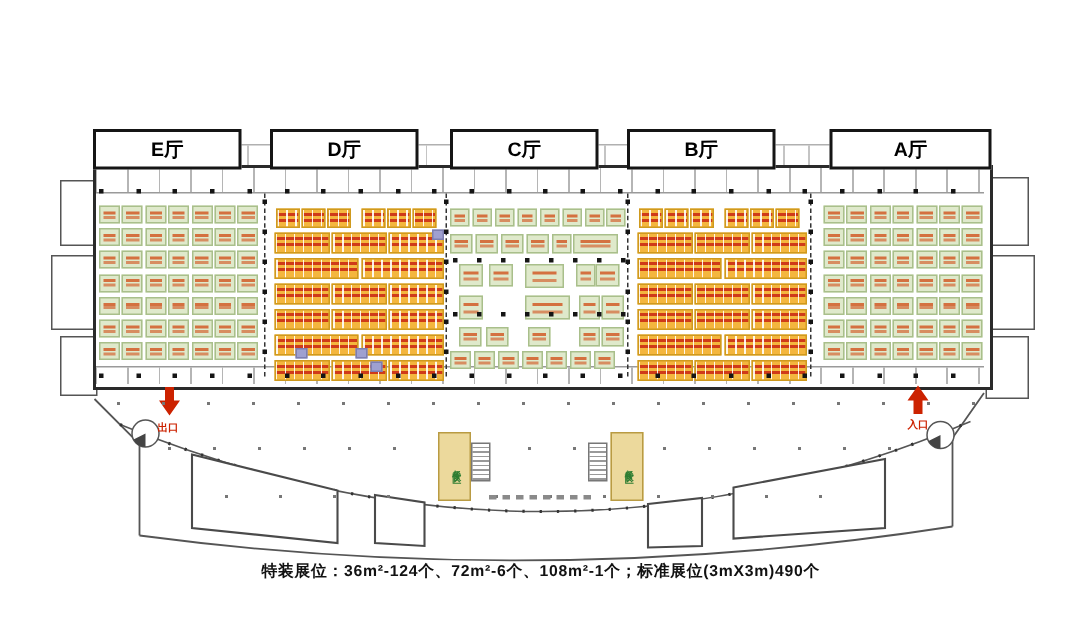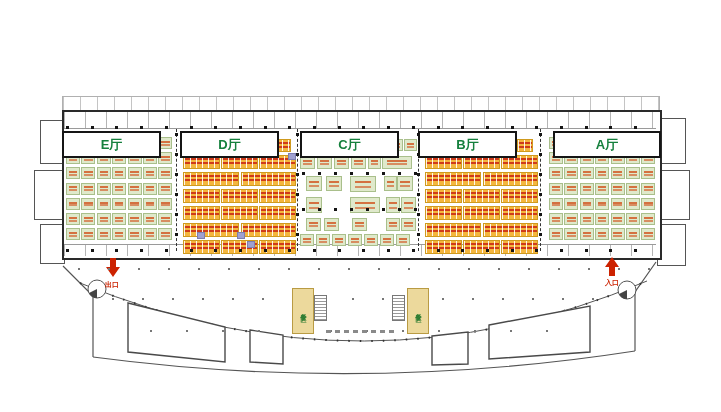--- a/index.html
+++ b/index.html
@@ -2,21 +2,21 @@
 <html><head>
 <meta charset="utf-8">
 <style>
   html,body{margin:0;padding:0;background:#fff;}
   #stage{position:relative;width:721px;height:412px;background:#fff;overflow:hidden;
          font-family:"Liberation Sans", sans-serif;}
   #title{position:absolute;left:0;top:24px;width:721px;text-align:center;
          font-size:24px;font-weight:bold;color:#111;letter-spacing:6px;white-space:nowrap;}
   .hall-box{position:absolute;top:86px;height:23px;background:#fff;border:2px solid #151515;
             display:flex;align-items:center;justify-content:center;font-weight:bold;
-            font-size:13px;color:#15803d;z-index:6;margin-top:45px;}
+            font-size:13px;color:#000000;z-index:6;}
   .rooms{position:absolute;background:repeating-linear-gradient(90deg,#b5b5b5 0 1px,transparent 1px 21px);
          border-bottom:1px solid #9a9a9a;z-index:2;}
   .rooms2{position:absolute;background:repeating-linear-gradient(90deg,#c4c4c4 0 1px,transparent 1px 17px);
          border:1px solid #b0b0b0;z-index:1;}
   #building{position:absolute;left:62px;top:110px;width:596px;height:146px;
             border:2px solid #2a2a2a;background:#fff;z-index:1;}
   .wing{position:absolute;border:1px solid #555;background:#fff;z-index:0;}
   .divider{position:absolute;top:129px;height:122px;width:0;border-left:1px dashed #333;z-index:3;}
   .booth-g{position:absolute;background:#dfe9cb;border:1px solid #a9bf8b;z-index:4;}
   .booth-g i{position:absolute;left:15%;right:15%;top:28%;height:2px;background:rgba(210,92,40,.85);}
@@ -831,13 +831,14 @@
       <div class="mk" style="left: 326px; top: 330px;"></div>
       <div class="mk" style="left: 335px; top: 330px;"></div>
       <div class="mk" style="left: 344px; top: 330px;"></div>
       <div class="mk" style="left: 353px; top: 330px;"></div>
       <div class="mk" style="left: 362px; top: 330px;"></div>
       <div class="mk" style="left: 371px; top: 330px;"></div>
       <div class="mk" style="left: 380px; top: 330px;"></div>
       <div class="mk" style="left: 389px; top: 330px;"></div>
     </div>
 
+  <div id="footer">特装展位：36m²-124个、72m²-6个、108m²-1个；标准展位(3mX3m)490个</div>
 </div>
 
 </body></html>

